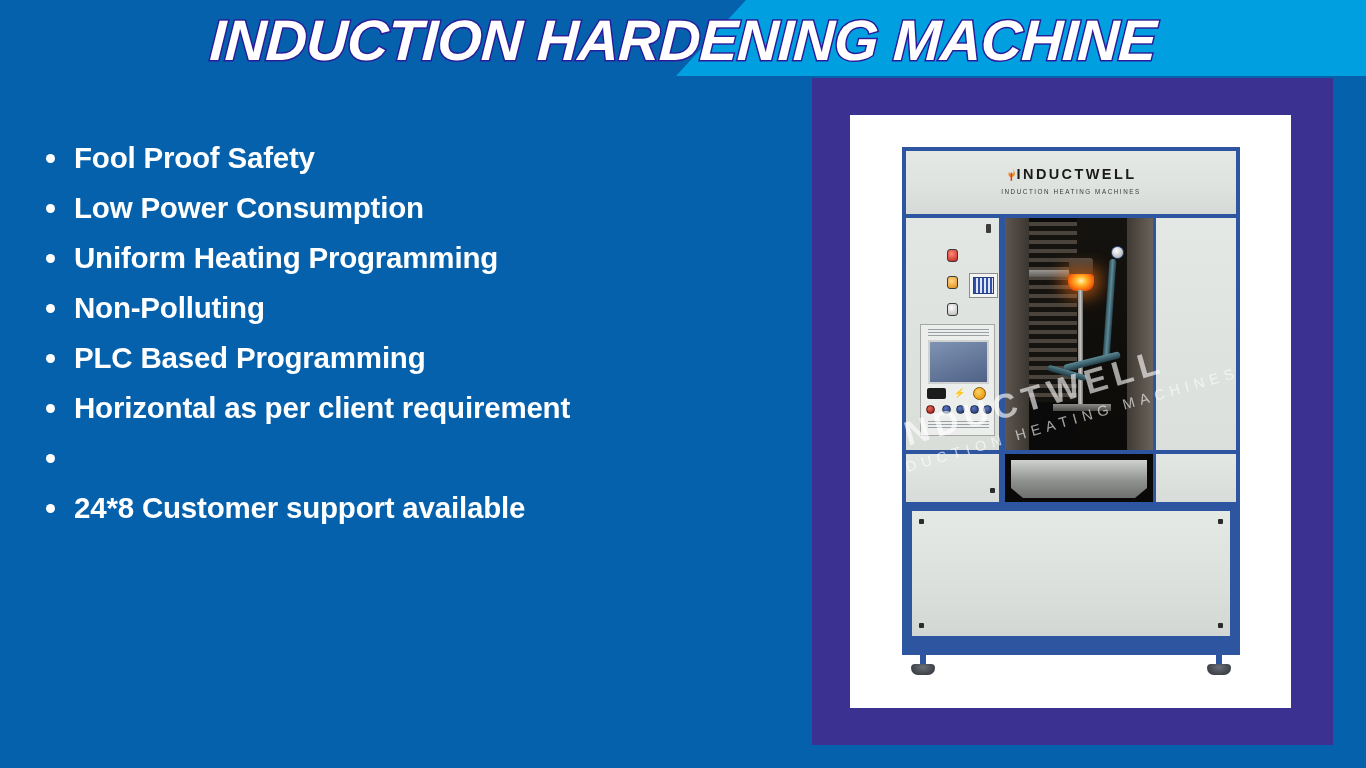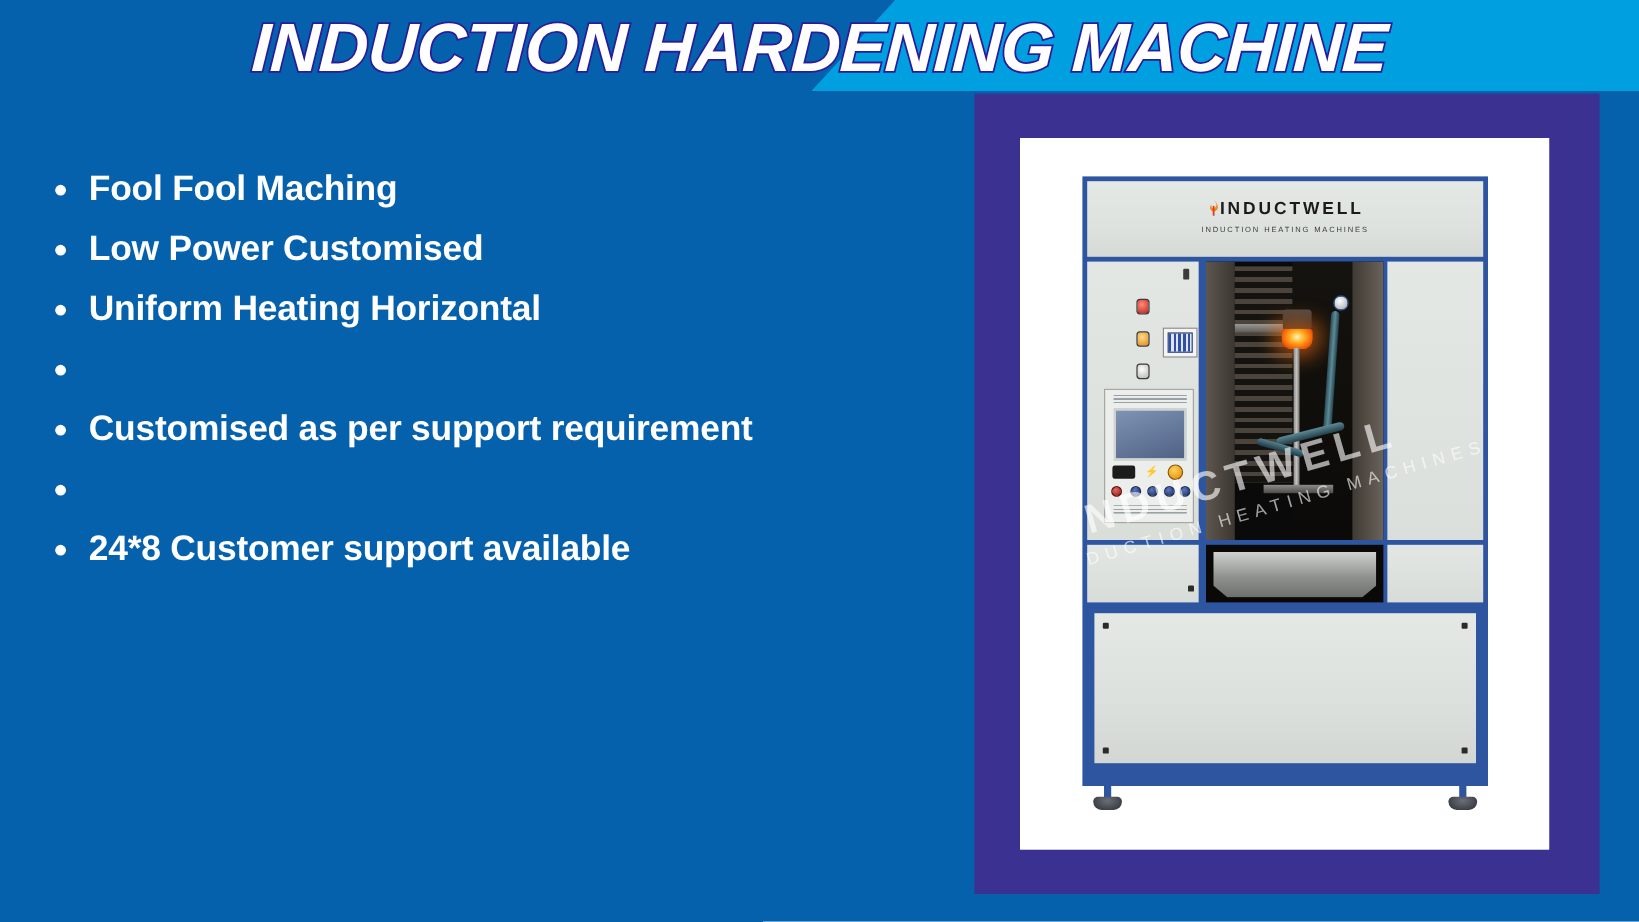--- a/index.html
+++ b/index.html
@@ -275,25 +275,26 @@
 </head>
 <body>
 
 <div id="slide">
 
   <div id="cyan-shape"></div>
 
   <h1 id="title">INDUCTION HARDENING MACHINE</h1>
 
   <ul id="bullets">
-    <li><span class="dot"></span><span>Fool Fool Maching</span></li>
-    <li><span class="dot"></span><span>Low Power Customised</span></li>
-    <li><span class="dot"></span><span>Uniform Heating Horizontal</span></li>
-    <li><span class="dot"></span></li>
-    <li><span class="dot"></span><span>Customised as per support requirement</span></li>
+    <li><span class="dot"></span><span>Fool Proof Safety</span></li>
+    <li><span class="dot"></span><span>Low Power Consumption</span></li>
+    <li><span class="dot"></span><span>Uniform Heating Programming</span></li>
+    <li><span class="dot"></span><span>Non-Polluting</span></li>
+    <li><span class="dot"></span><span>PLC Based Programming</span></li>
+    <li><span class="dot"></span><span>Horizontal as per client requirement</span></li>
     <li><span class="dot"></span></li>
     <li><span class="dot"></span><span>24*8 Customer support available</span></li>
   </ul>
 
   <div id="photo-frame">
     <div id="photo-white">
       <div id="photo">
 
         <div class="mach-frame">
 

